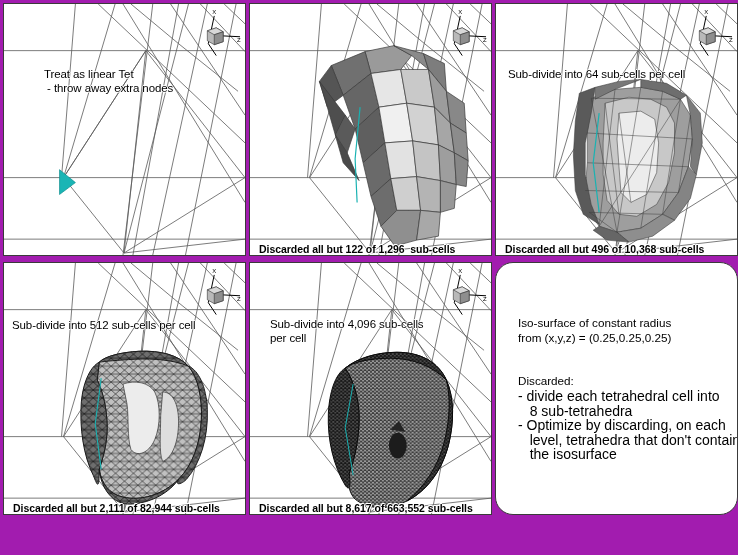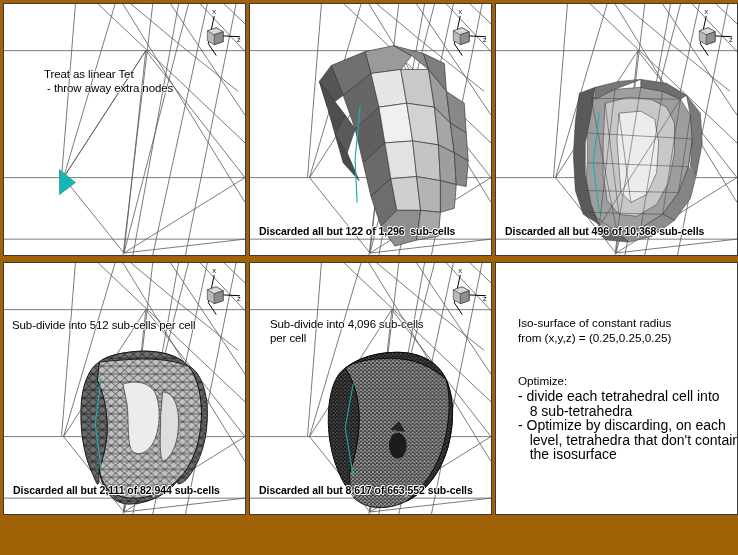--- a/index.html
+++ b/index.html
@@ -15,21 +15,21 @@
   }
   .grid {
     display: grid;
     grid-template-columns: 243px 243px 243px;
     grid-template-rows: 253px 253px;
     gap: 6px 3px;
     width: 738px;
     height: 555px;
     box-sizing: border-box;
     padding: 3px 3px 40px 3px;
-    background: #a16207;
+    background: #a21caf;
   }
   .panel {
     position: relative;
     background: #ffffff;
     border: 1px solid #3a3a3a;
     box-sizing: border-box;
     overflow: hidden;
   }
   .panel-art {
     position: absolute;
@@ -50,33 +50,34 @@
   }
   .t-p1 { left: 40px; top: 63px; }
   .t-p2 { left: 10px; top: 70px; }
   .t-p3 { left: 12px; top: 63px; }
   .t-p4 { left: 8px; top: 55px; }
   .t-p5 { left: 20px; top: 54px; }
   .caption {
     position: absolute;
     left: 0;
     right: 0;
-    bottom: 18px;
+    bottom: 0;
     font-size: 10.5px;
     font-weight: bold;
     color: #000;
     padding-left: 9px;
     letter-spacing: -0.05px;
     z-index: 6;
     white-space: pre;
     text-shadow: 0.7px 0 0 #fff, -0.7px 0 0 #fff, 0 0.7px 0 #fff, 0 -0.7px 0 #fff,
                  0.7px 0.7px 0 #fff, -0.7px -0.7px 0 #fff;
   }
   .info-panel {
     padding: 16px;
+    border-radius: 18px;
   }
   .info-head {
     position: absolute;
     left: 22px;
     top: 53px;
     font-size: 11.7px;
     line-height: 14.5px;
     color: #000;
     white-space: pre;
   }
@@ -270,20 +271,21 @@
         <path d="M206 40 L212 12" stroke="#000" stroke-width="1" fill="none"></path>
         <path d="M218 32 L238 33" stroke="#000" stroke-width="1.1" fill="none"></path>
         <path d="M206 40 L214 52" stroke="#000" stroke-width="1" fill="none"></path>
         <polygon points="205,27 214,24 221,28 221,38 212,41 205,37" fill="#b9b9b9" stroke="#333" stroke-width="0.6"></polygon>
         <polygon points="205,27 214,24 221,28 212,31" fill="#d8d8d8" stroke="#333" stroke-width="0.6"></polygon>
         <polygon points="212,31 221,28 221,38 212,41" fill="#8e8e8e" stroke="#333" stroke-width="0.6"></polygon>
         <text x="210" y="10" font-size="6" font-family="Liberation Sans, sans-serif" fill="#000">X</text>
         <text x="235" y="38" font-size="6" font-family="Liberation Sans, sans-serif" fill="#000">Z</text>
       </g>
     </svg>
+    <div class="panel-title t-p3">Sub-divide into 64 sub-cells per cell</div>
     <div class="caption">Discarded all but 496 of 10,368 sub-cells</div>
   </div>
 
   <div class="panel">
     <svg class="panel-art" viewBox="0 0 243 253" preserveAspectRatio="none">
       <defs>
         <pattern id="tess512" width="9" height="8" patternUnits="userSpaceOnUse">
           <rect width="9" height="8" fill="#c0c0c0"></rect>
           <path d="M0 0 L9 8 M9 0 L0 8 M0 0 L9 0 M0 8 L9 8" stroke="#2e2e2e" stroke-width="0.7" fill="none"></path>
         </pattern>
@@ -408,21 +410,21 @@
       </g>
     </svg>
     <div class="panel-title t-p5">Sub-divide into 4,096 sub-cells
 per cell</div>
     <div class="caption">Discarded all but 8,617 of 663,552 sub-cells</div>
   </div>
 
   <div class="panel info-panel">
     <div class="info-head">Iso-surface of constant radius
 from (x,y,z) = (0.25,0.25,0.25)</div>
-    <div class="info-algo-label">Optimize:</div>
+    <div class="info-algo-label">Discarded:</div>
     <div class="info-list">
       <span class="li">- divide each tetrahedral cell into
    8 sub-tetrahedra</span>
       <span class="li">- Optimize by discarding, on each
    level, tetrahedra that don't contain
    the isosurface</span>
     </div>
   </div>
 
 </div>

